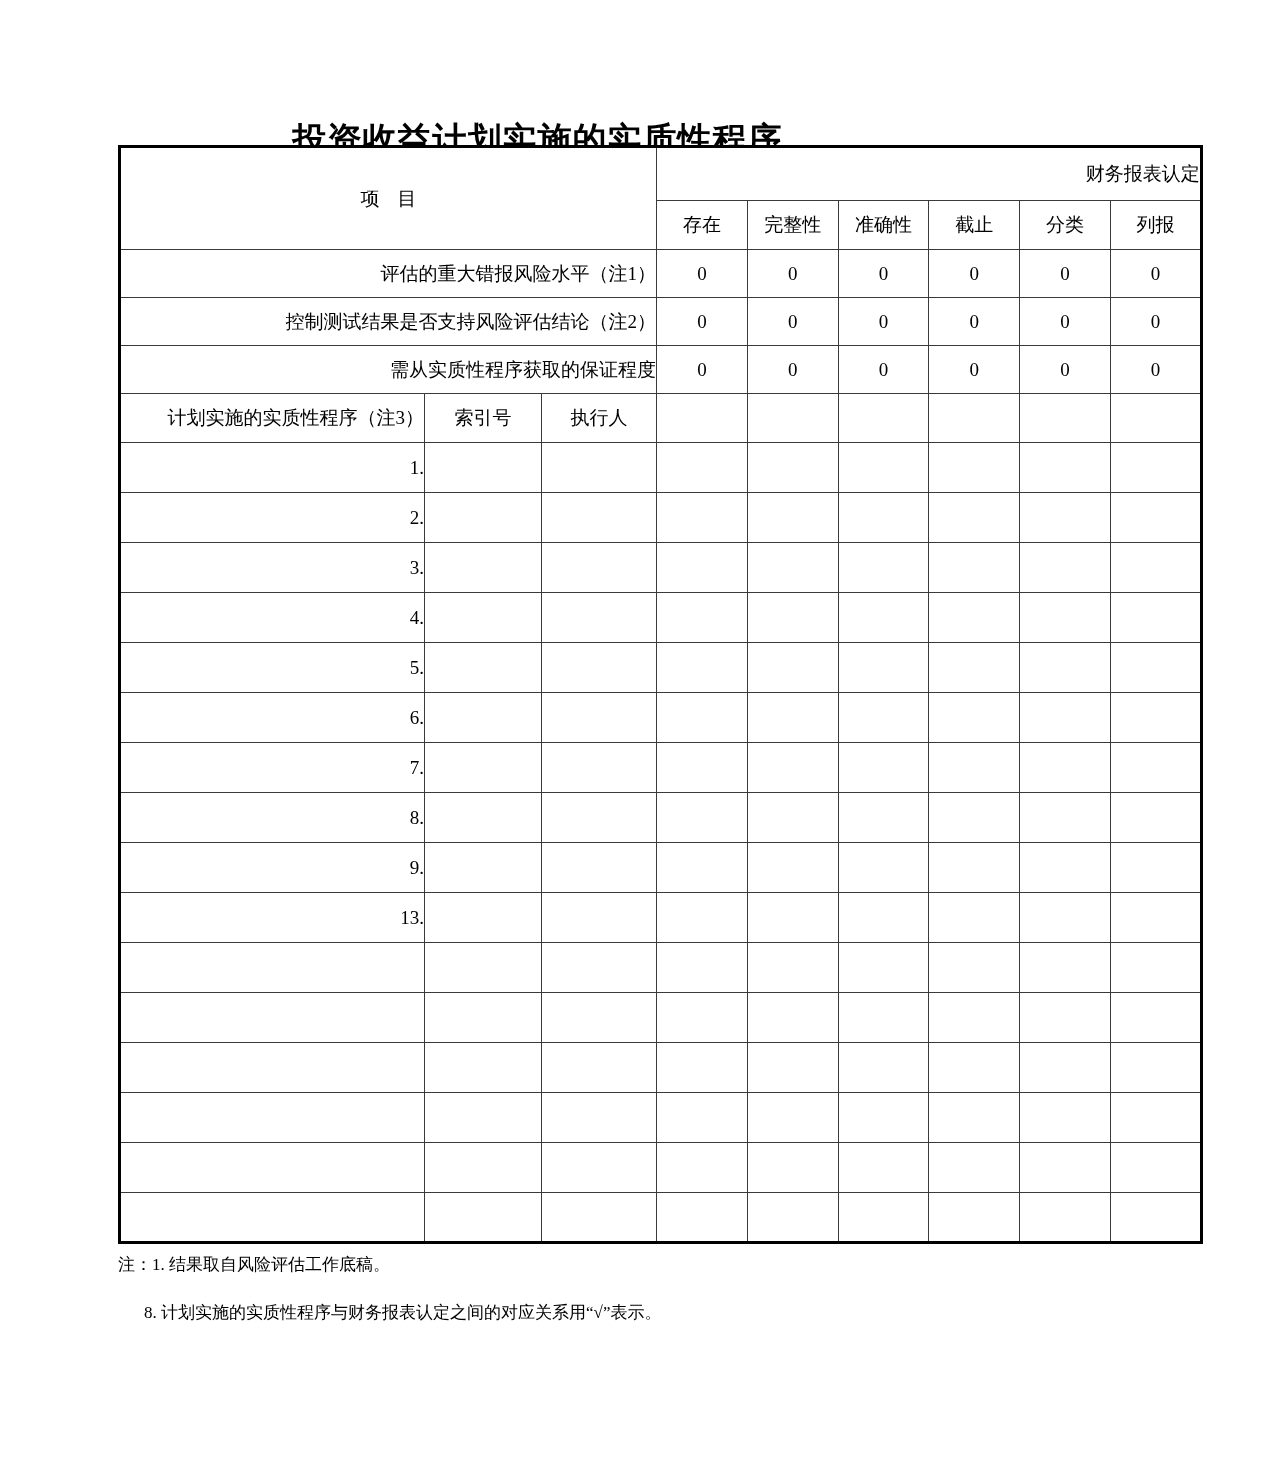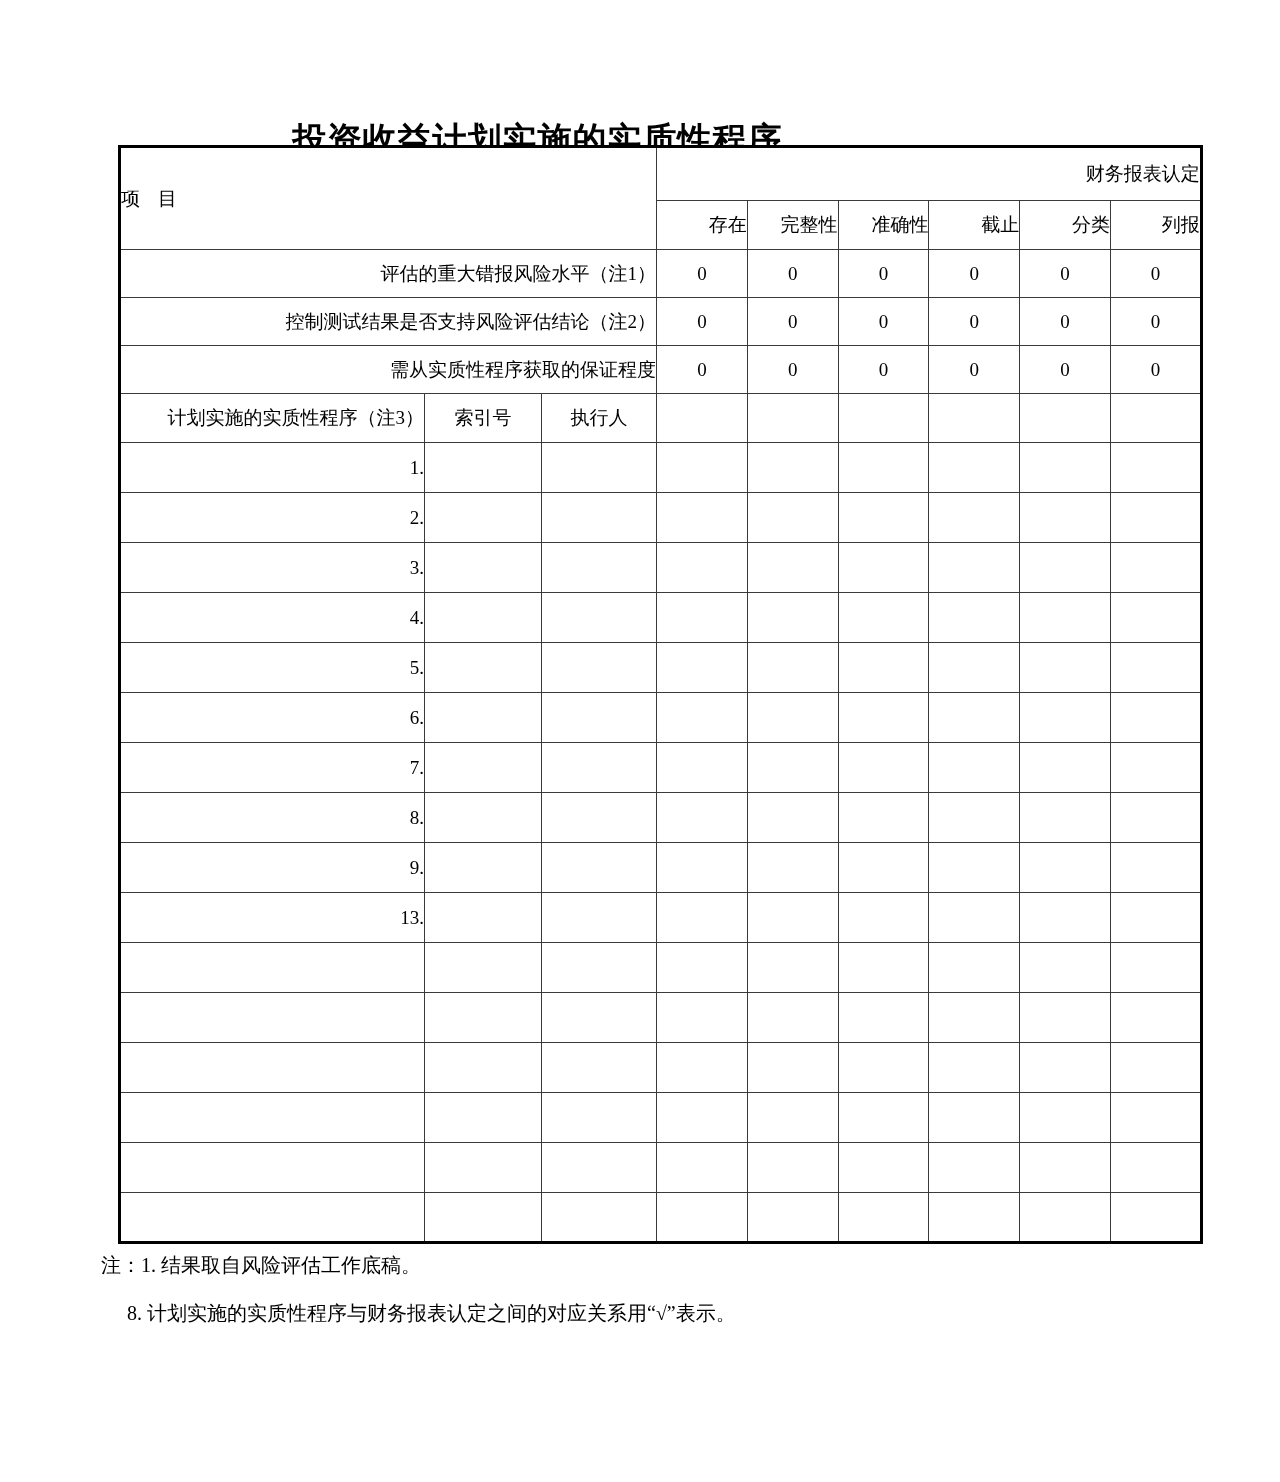--- a/index.html
+++ b/index.html
@@ -69,50 +69,50 @@
   
   .c-item   { width: 305px; }
   .c-index  { width: 117px; }
   .c-owner  { width: 115px; }
   .c-as     { width: 90.8px; }
 
   .txt-l { text-align: right; padding-left: 10px; }
   .txt-c { text-align: center; }
 
   .h-item {
-    text-align: left;
+    text-align: center;
     height: 100px;
     font-size: 20px;
   }
   .h-item .sp { display: inline-block; width: 18px; }
 
   .h-group {
     text-align: right;
     height: 52px;
     font-size: 20px;
   }
   .h-assert {
-    text-align: right;
+    text-align: center;
     height: 48px;
     font-size: 19px;
     margin-top: 9px;
   }
 
   .r-risk { height: 48px; }
   .r-sub  { height: 49px; margin-left: 8px; }
   .r-num  { height: 50px; }
   .r-blank{ height: 50px; }
 
   
   .notes {
     position: absolute;
-    left: 101px;
+    left: 118px;
     top: 1252px;
     width: 1100px;
-    font-size: 20px;
+    font-size: 17px;
     line-height: 26px;
   }
   .note-line { white-space: nowrap; margin-bottom: 22px; }
   .note-line.indent { padding-left: 26px; }
 </style>
 </head>
 <body>
 
 <div class="page">
 

